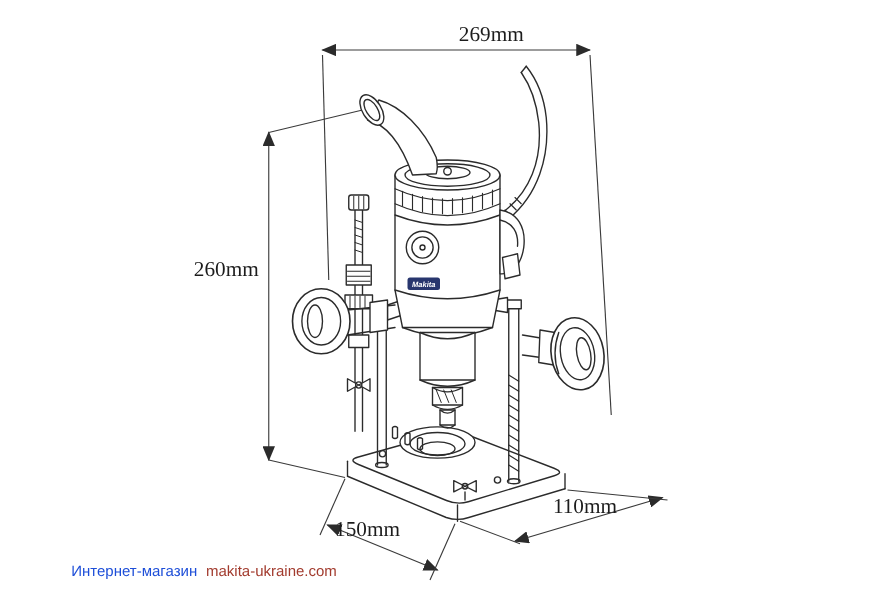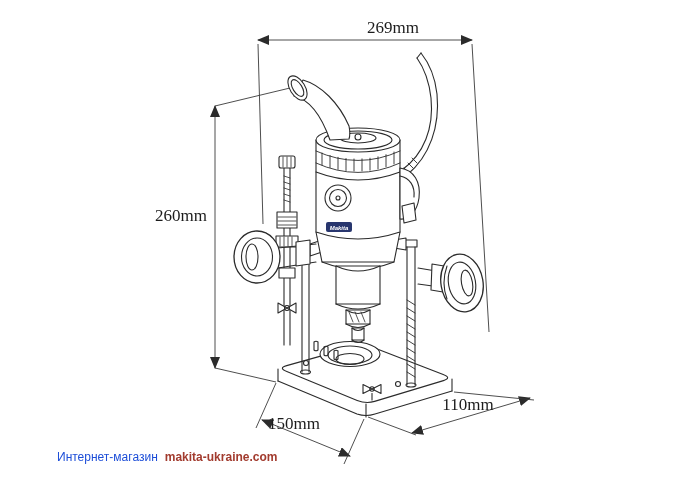--- a/index.html
+++ b/index.html
@@ -24,21 +24,21 @@
     fill:#ffffff;
   }
   .footer{
     position:absolute;
     left:57px;
     top:450px;
     font-size:12px;
     white-space:nowrap;
   }
   .footer .store{color:#1d4ed8;}
-  .footer .site{color:#a23b2e;font-weight:bold;margin-left:7px;}
+  .footer .site{color:#a23b2e;font-weight:normal;margin-left:7px;}
 </style>
 </head>
 <body>
 
 <div class="page">
 
   <svg width="700" height="480" viewBox="0 0 700 480">
     <defs>
       <marker id="arr" markerWidth="12" markerHeight="10" refX="11" refY="5" orient="auto-start-reverse" markerUnits="userSpaceOnUse">
         <path d="M0,0 L12,5 L0,10 Z" fill="#2b2b2b"></path>

